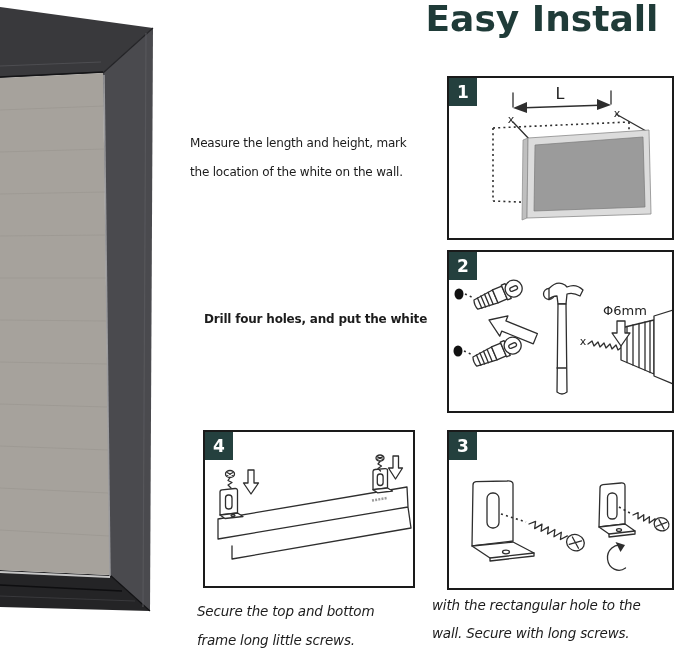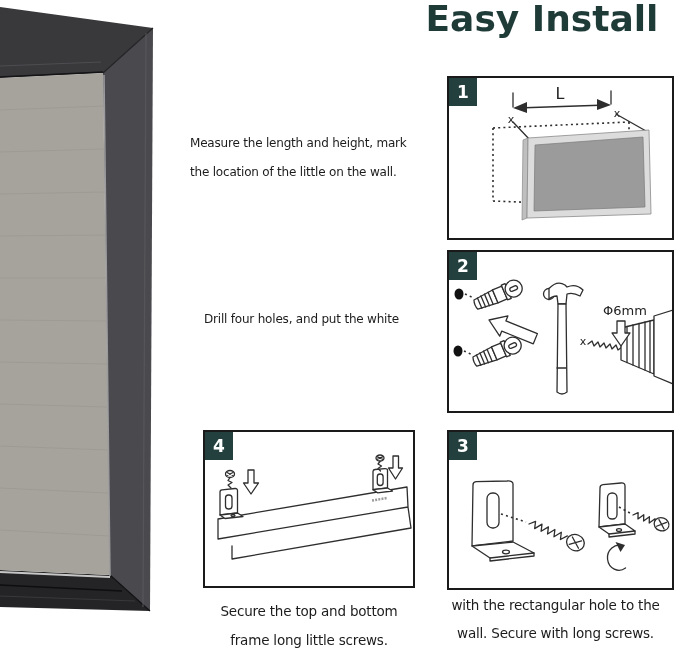--- a/index.html
+++ b/index.html
@@ -8,23 +8,23 @@
     font-family:"DejaVu Sans","Liberation Sans",sans-serif;
     color:#1c1c1c;overflow:hidden;
   }
   .abs{position:absolute;}
   #page-title{
     left:410px;top:-3px;width:264px;text-align:center;
     font-size:36px;line-height:44px;font-weight:bold;
     color:#1f3b38;letter-spacing:0px;margin:0;
   }
   .instr{font-size:12px;line-height:29px;letter-spacing:-0.2px;white-space:nowrap;}
-  .caption{font-size:13.5px;letter-spacing:-0.2px;text-align:center;white-space:nowrap;}
+  .caption{font-size:13.5px;letter-spacing:-0.2px;white-space:nowrap;font-style:italic;}
   #step1-text{left:190px;top:129px;}
-  #step2-text{left:204px;top:305px;}
+  #step2-text{left:204px;top:305px;font-weight:bold;}
   #caption4{left:197px;top:597px;width:224px;line-height:29px;}
   #caption3{left:432px;top:592px;width:247px;line-height:27.5px;}
   .panel{
     position:absolute;background:#ffffff;border:2px solid #1a1a1a;box-sizing:border-box;
   }
   #panel1{left:447px;top:76px;width:227px;height:164px;}
   #panel2{left:447px;top:250px;width:227px;height:163px;}
   #panel3{left:447px;top:430px;width:227px;height:160px;}
   #panel4{left:203px;top:430px;width:212px;height:158px;}
   .badge{
@@ -76,21 +76,21 @@
     <line x1="0" y1="572" x2="110" y2="577" stroke="#c7c7c7" stroke-width="2"></line>
     <line x1="104" y1="75" x2="110" y2="576" stroke="#9b9b9e" stroke-width="1.5"></line>
     <line x1="0" y1="77" x2="103" y2="72" stroke="#141416" stroke-width="1.5"></line>
   </svg>
 </div>
 
 <h1 id="page-title" class="abs">Easy Install</h1>
 
 <div id="step1-text" class="abs instr">
   <div>Measure the length and height, mark</div>
-  <div>the location of the little on the wall.</div>
+  <div>the location of the white on the wall.</div>
 </div>
 
 <div id="step2-text" class="abs instr">
   <div>Drill four holes, and put the white</div>
 </div>
 
 <div id="panel1" class="panel">
   <div class="badge">1</div>
   <svg width="223" height="160" viewBox="0 0 223 160">
     <text class="dtext" x="111" y="21" font-size="16" text-anchor="middle">L</text>

